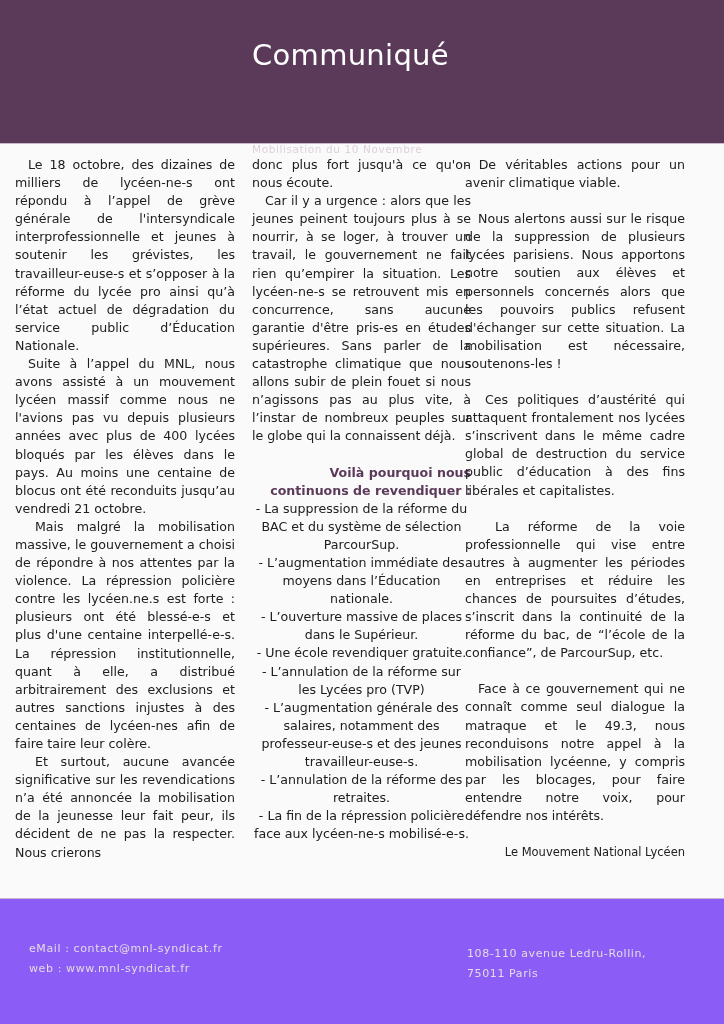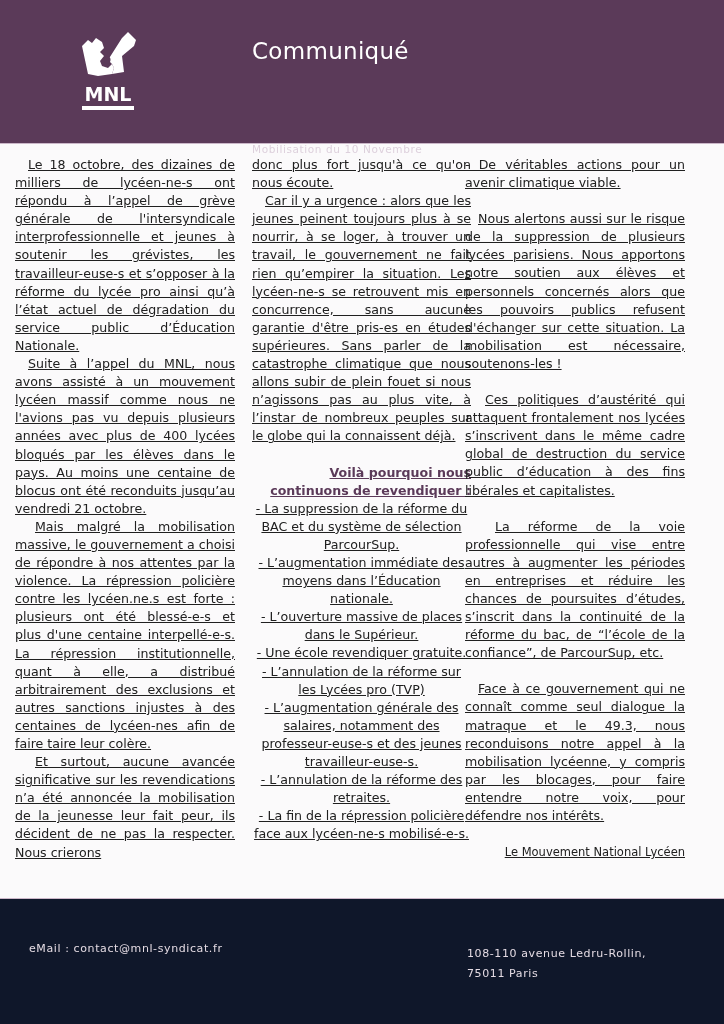--- a/index.html
+++ b/index.html
@@ -14,72 +14,61 @@
     position: absolute; left: 0; top: 0; width: 724px; height: 143px;
     background: #5b3a59;
     border-bottom: 1px solid #cbb7c9;
   }
   .logo {
     position: absolute; left: 78px; top: 28px; width: 60px; height: 84px;
   }
   .title {
     position: absolute; left: 252px; top: 38px;
     font-family: "DejaVu Sans", sans-serif;
-    font-size: 23px; color: #ffffff; letter-spacing: 0.3px;
+    font-size: 29px; color: #ffffff; letter-spacing: 0.3px;
   }
   .subtitle {
     position: absolute; left: 252px; top: 99px;
     font-size: 10.5px; color: #ddd0dc; letter-spacing: 0.6px; margin-top: 44px;
   }
   .columns {
     position: absolute; top: 156px; left: 0; width: 724px; height: 735px;
   }
   .col {
     position: absolute; top: 0;
     font-size: 12.6px; line-height: 18.1px;
     text-align: justify;
     color: #202020;
   }
   .col1 { left: 15px; width: 220px; }
   .col2 { left: 252px; width: 219px; }
   .col3 { left: 465px; width: 220px; }
-  .col p { margin: 0; text-decoration: underline; }
+  .col p { margin: 0; }
   .ind1 { text-indent: 13px; }
   .ind2 { text-indent: 20px; }
   .ind3 { text-indent: 30px; }
   .gap { height: 18px; }
   .list p { text-align: center; }
   .demands-heading {
     text-align: right; font-weight: bold; color: #5b3a59;
     font-size: 12.6px;
   }
   .signature { text-align: right; font-size: 11.5px; margin-top: 0; }
   .footer {
     position: absolute; left: 0; top: 898px; width: 724px; height: 126px;
-    background: #0f172a;
+    background: #8b5cf6;
     border-top: 1px solid #cbb7c9;
   }
   .footer .fl { position: absolute; left: 29px; top: 40px; font-size: 11px; color: #e4dbe3; letter-spacing: 0.6px; line-height: 19.5px; }
   .footer .fr { position: absolute; left: 467px; top: 45px; font-size: 11px; color: #e4dbe3; letter-spacing: 0.6px; line-height: 19.5px; }
 </style>
 </head>
 <body>
 
 <div class="header">
-  <div class="logo">
-    <svg width="60" height="84" viewBox="0 0 60 84">
-
-      <path d="M4 18 L10 12 L14 15 L18 10 L24 14 L26 20 L22 24 L26 28 L22 33 L24 38 L30 40 L34 36 L36 40 L34 46 L20 48 L10 46 Z" fill="#ffffff"></path>
-
-      <path d="M30 32 L44 10 L50 4 L58 12 L56 18 L44 28 L46 44 L34 46 L36 40 L34 36 Z" fill="#ffffff"></path>
-      <path d="M26 30 C30 26 34 30 32 34 C30 38 26 36 26 30 Z" fill="#5b3a59"></path>
-      <text x="30" y="73" text-anchor="middle" font-family="DejaVu Sans, sans-serif" font-weight="bold" font-size="19" fill="#ffffff">MNL</text>
-      <rect x="4" y="78" width="52" height="4" fill="#ffffff"></rect>
-    </svg>
-  </div>
   <div class="title">Communiqué</div>
   <div class="subtitle">Mobilisation du 10 Novembre</div>
 </div>
 
 <div class="columns">
   <div class="col col1">
     <p class="ind1">Le 18 octobre, des dizaines de milliers de lycéen-ne-s ont répondu à l’appel de grève générale de l'intersyndicale interprofessionnelle et jeunes à soutenir les grévistes, les travailleur-euse-s et s’opposer à la réforme du lycée pro ainsi qu’à l’état actuel de dégradation du service public d’Éducation Nationale.</p>
     <p class="ind1">Suite à l’appel du MNL, nous avons assisté à un mouvement lycéen massif comme nous ne l'avions pas vu depuis plusieurs années avec plus de 400 lycées bloqués par les élèves dans le pays. Au moins une centaine de blocus ont été reconduits jusqu’au vendredi 21 octobre.</p>
     <p class="ind2">Mais malgré la mobilisation massive, le gouvernement a choisi de répondre à nos attentes par la violence. La répression policière contre les lycéen.ne.s est forte : plusieurs ont été blessé-e-s et plus d'une centaine interpellé-e-s. La répression institutionnelle, quant à elle, a distribué arbitrairement des exclusions et autres sanctions injustes à des centaines de lycéen-nes afin de faire taire leur colère.</p>
     <p class="ind2">Et surtout, aucune avancée significative sur les revendications n’a été annoncée la mobilisation de la jeunesse leur fait peur, ils décident de ne pas la respecter. Nous crierons</p>
@@ -113,18 +102,19 @@
     <div class="gap"></div>
     <p class="ind1">Face à ce gouvernement qui ne connaît comme seul dialogue la matraque et le 49.3, nous reconduisons notre appel à la mobilisation lycéenne, y compris par les blocages, pour faire entendre notre voix, pour défendre nos intérêts.</p>
     <div class="gap"></div>
     <p class="signature">Le Mouvement National Lycéen</p>
   </div>
 </div>
 
 <div class="footer">
   <div class="fl">
     <div>eMail : contact@mnl-syndicat.fr</div>
+    <div>web : www.mnl-syndicat.fr</div>
   </div>
   <div class="fr">
     <div>108-110 avenue Ledru-Rollin,</div>
     <div>75011 Paris</div>
   </div>
 </div>
 
 </body></html>

